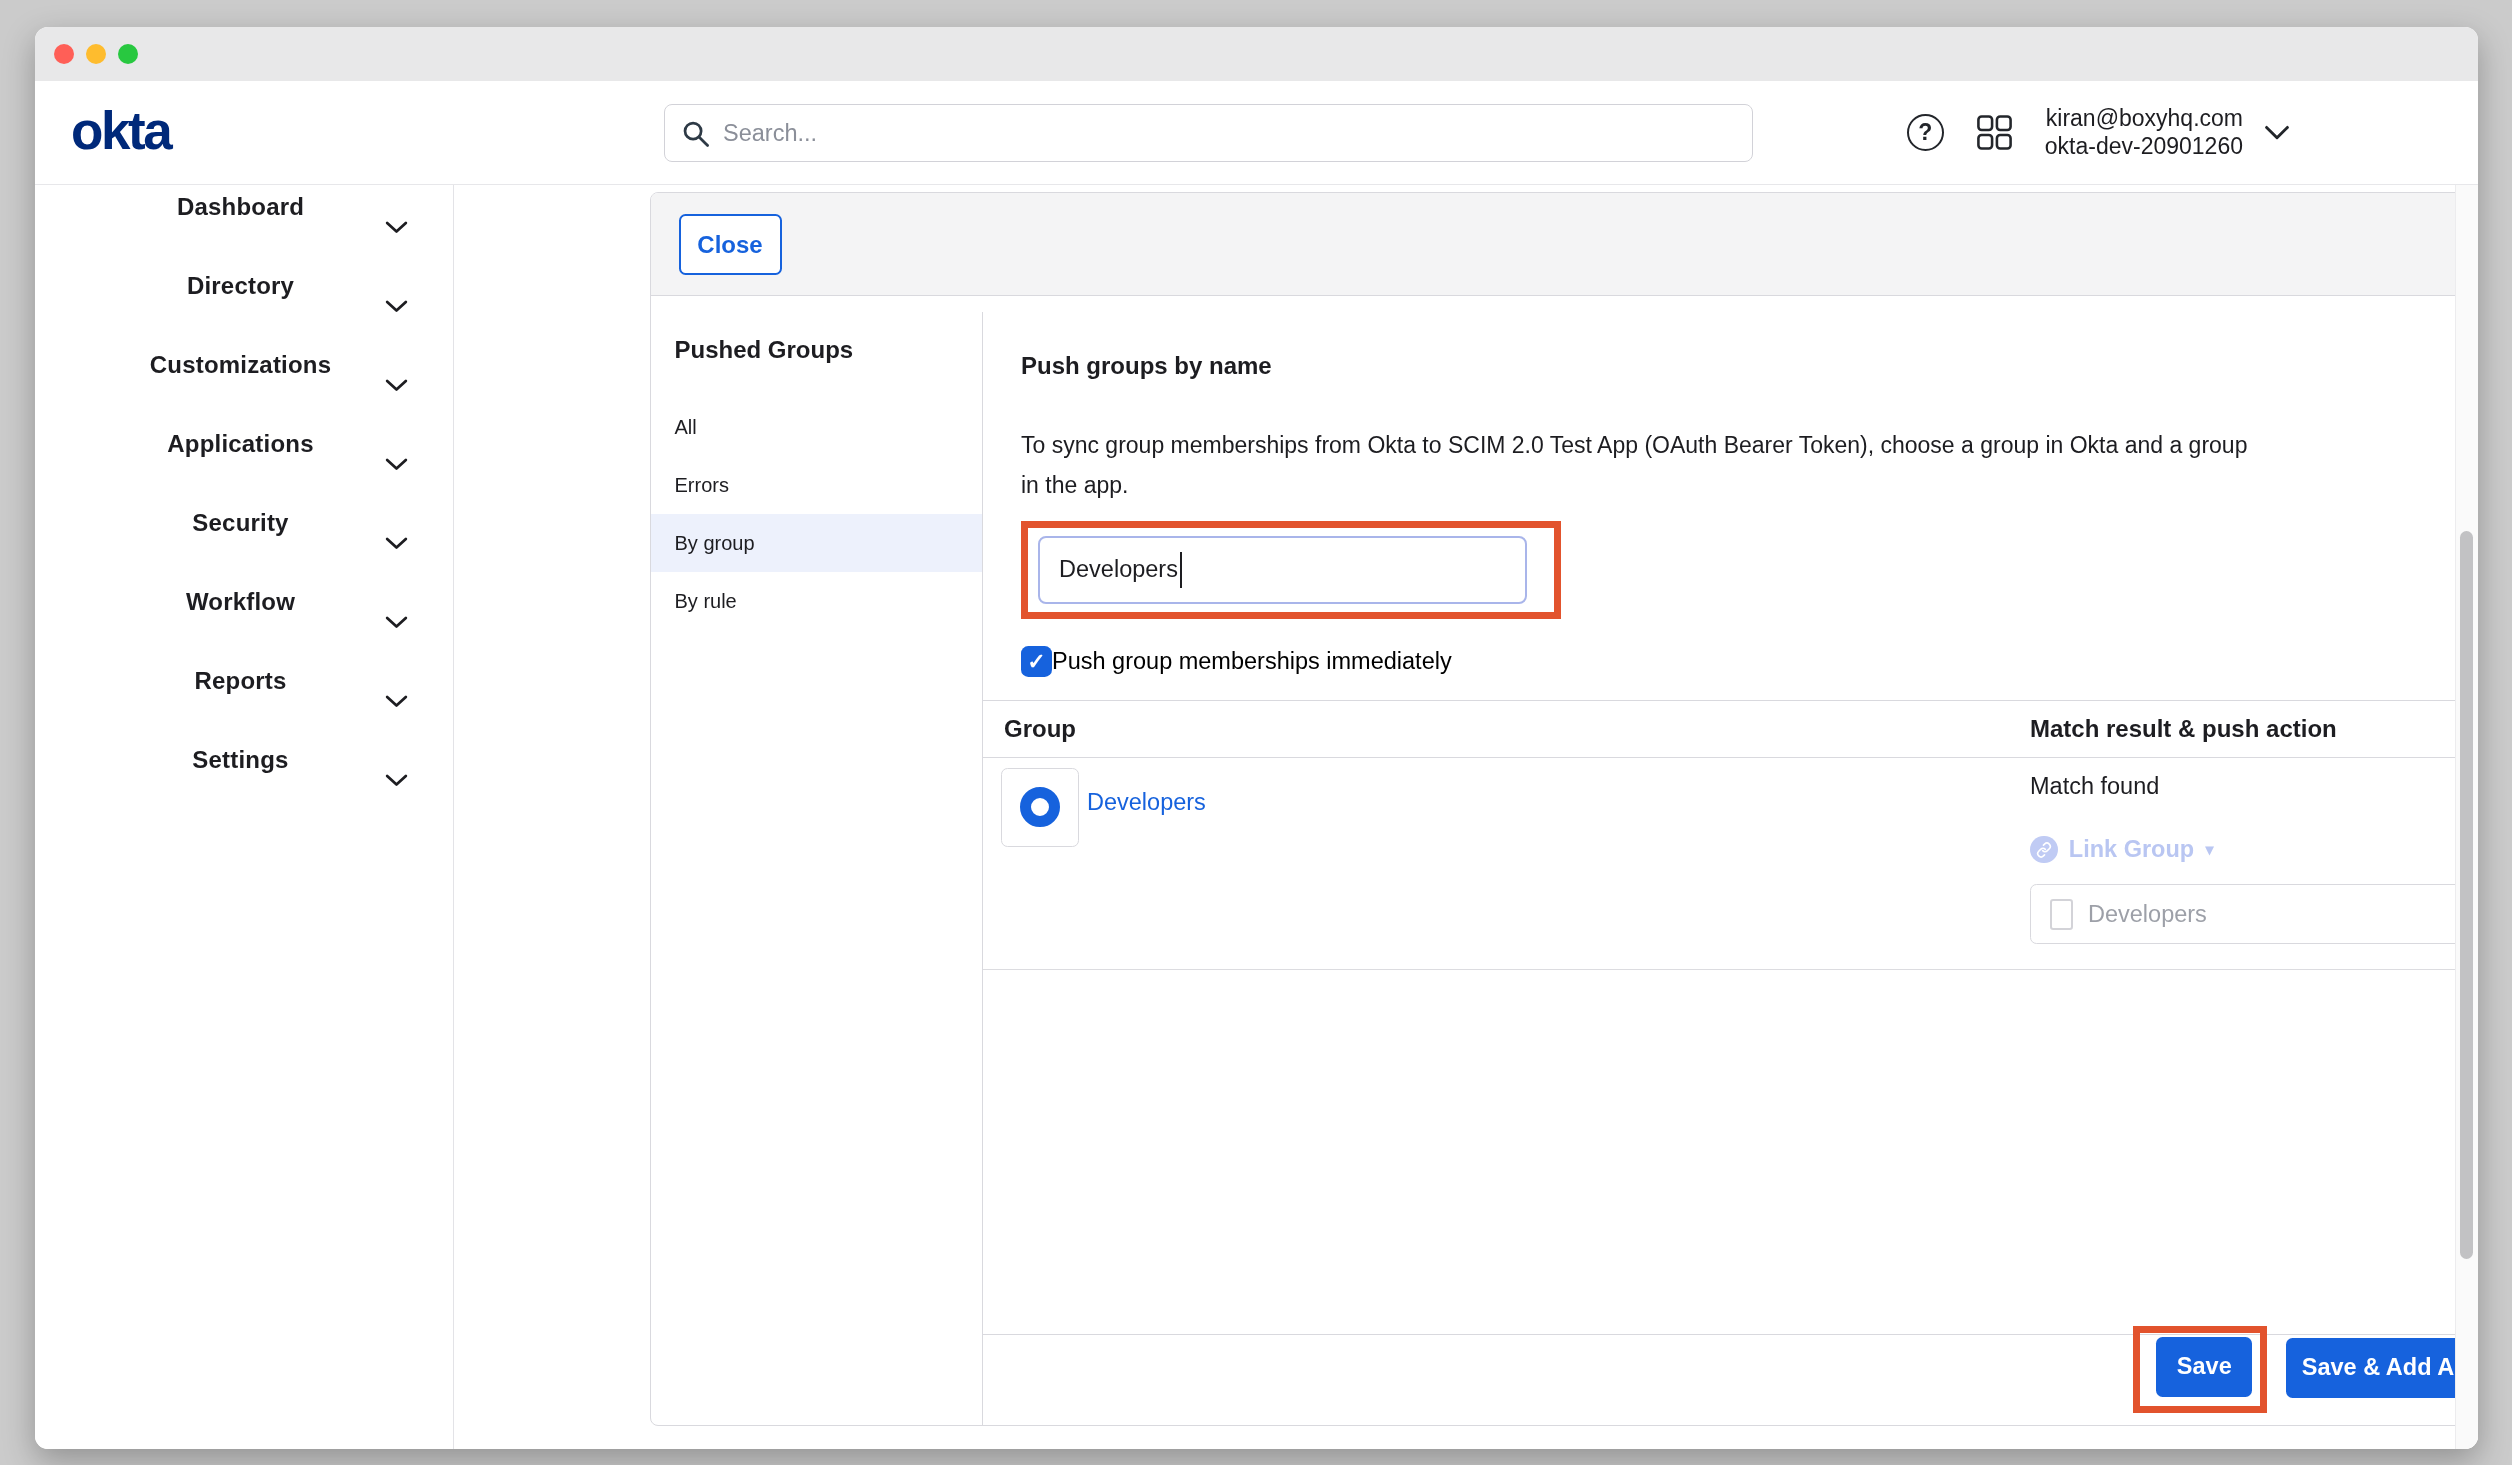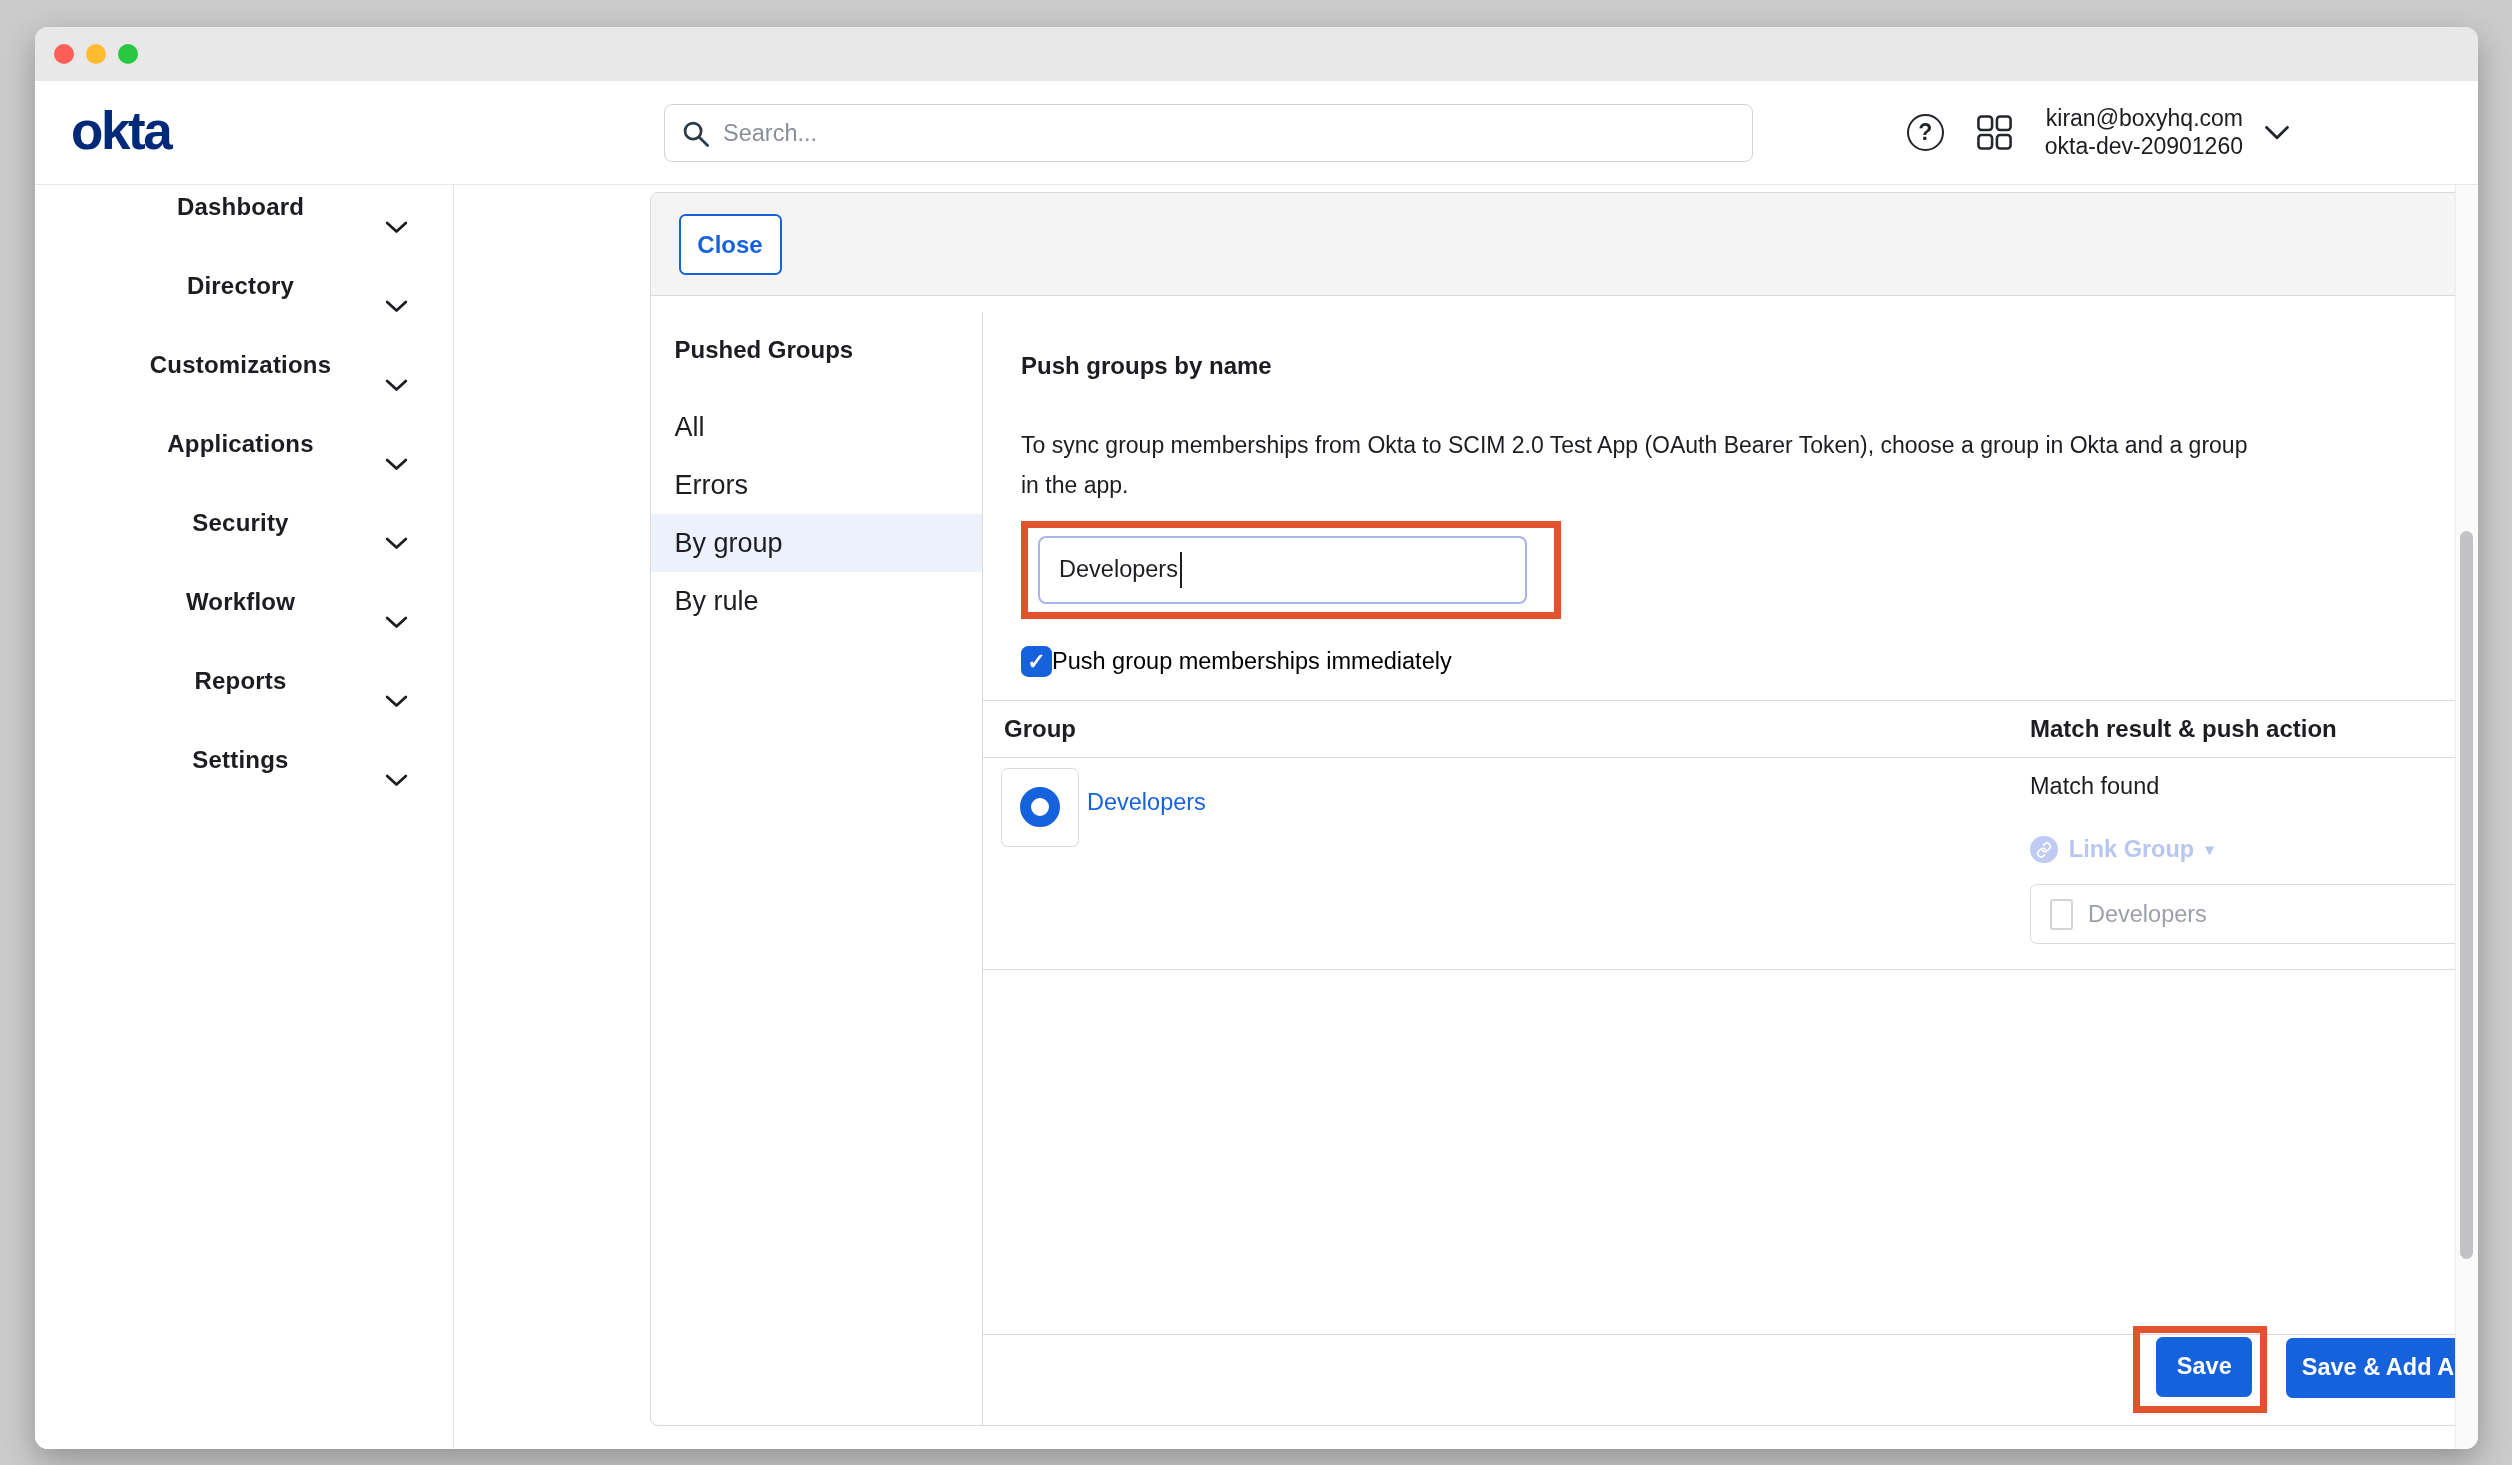--- a/index.html
+++ b/index.html
@@ -49,21 +49,21 @@
            border:1.6px solid #d9d9de; border-radius:8px; background:#fff; display:flex; flex-direction:column; overflow:hidden;gap:16px; }
   .panel-header { height:103px; background:#f4f4f5; border-bottom:1.6px solid #d9d9de; flex:0 0 auto; }
   .close-btn { margin:21px 0 0 27.5px; width:103px; height:61px; background:#fff; color:#1662dd;
                border:2.4px solid #1662dd; border-radius:6.5px; font-size:24px; font-weight:700;
                font-family:"Liberation Sans", sans-serif; cursor:pointer; }
   .panel-body { flex:1; display:flex; min-height:0; }
 
   
   .panel-nav { width:332px; border-right:1.6px solid #d9d9de; padding-top:24px; flex:0 0 auto; }
   .panel-nav h3 { font-size:24px; font-weight:700; color:#1d1d21; padding-left:23.5px; margin-bottom:34px; }
-  .pnav-item { height:58px; display:flex; align-items:center; padding-left:23.5px; font-size:27px; color:#1d1d21; cursor:pointer; }
+  .pnav-item { height:58px; display:flex; align-items:center; padding-left:23.5px; font-size:20px; color:#1d1d21; cursor:pointer; }
   .pnav-item.selected { background:#edf1fc; }
 
   
   .form { flex:1; display:flex; flex-direction:column; min-width:0; }
   .form-top { padding:40px 0 0 38px; }
   .form-top h2 { font-size:24px; font-weight:700; color:#1d1d21; margin-bottom:45px; }
   .form-top p { font-size:23px; color:#1d1d21; line-height:40px; width:1246px; }
 
   .annotation-box { display:inline-block; margin-top:15.4px; border:7.3px solid #e2532d; padding:8px 27.5px 8px 9.7px; background:#fff; }
   .textbox { width:489px; height:68px; border:2.4px solid #a9b5ea; border-radius:8px; background:#fff;

